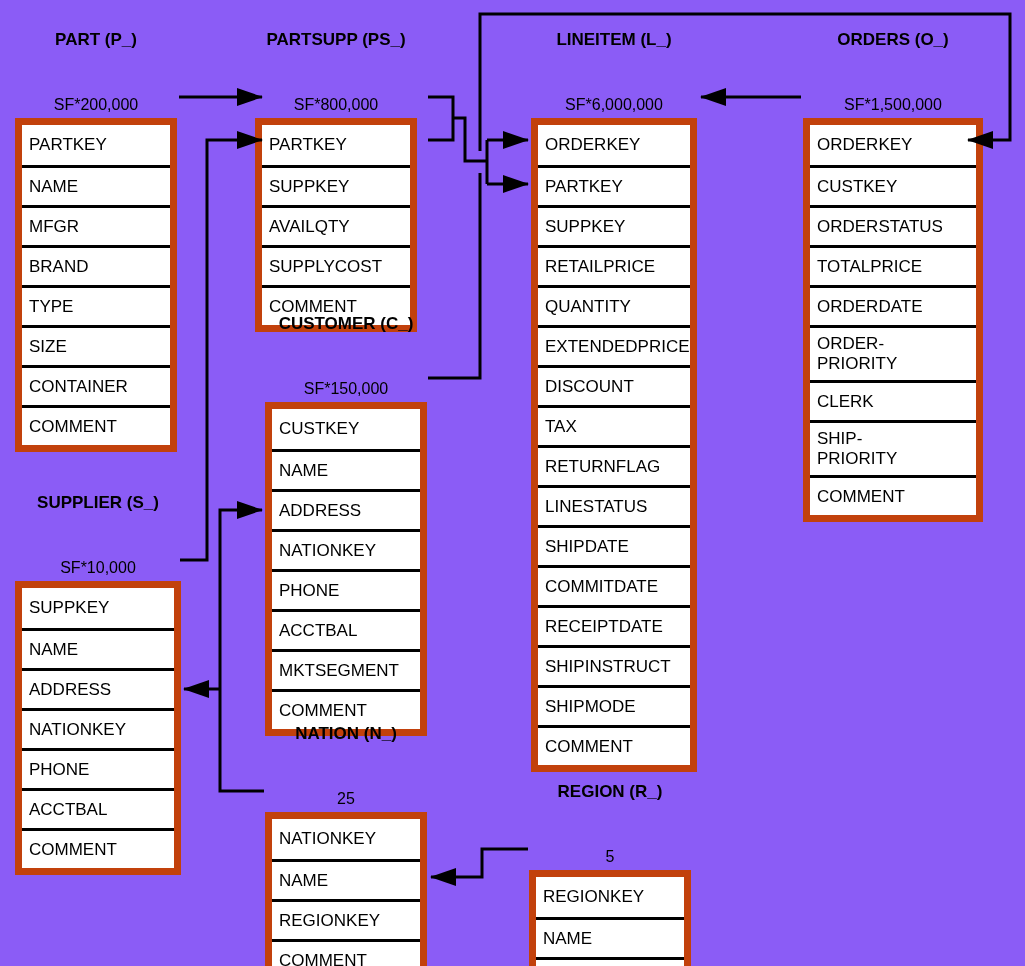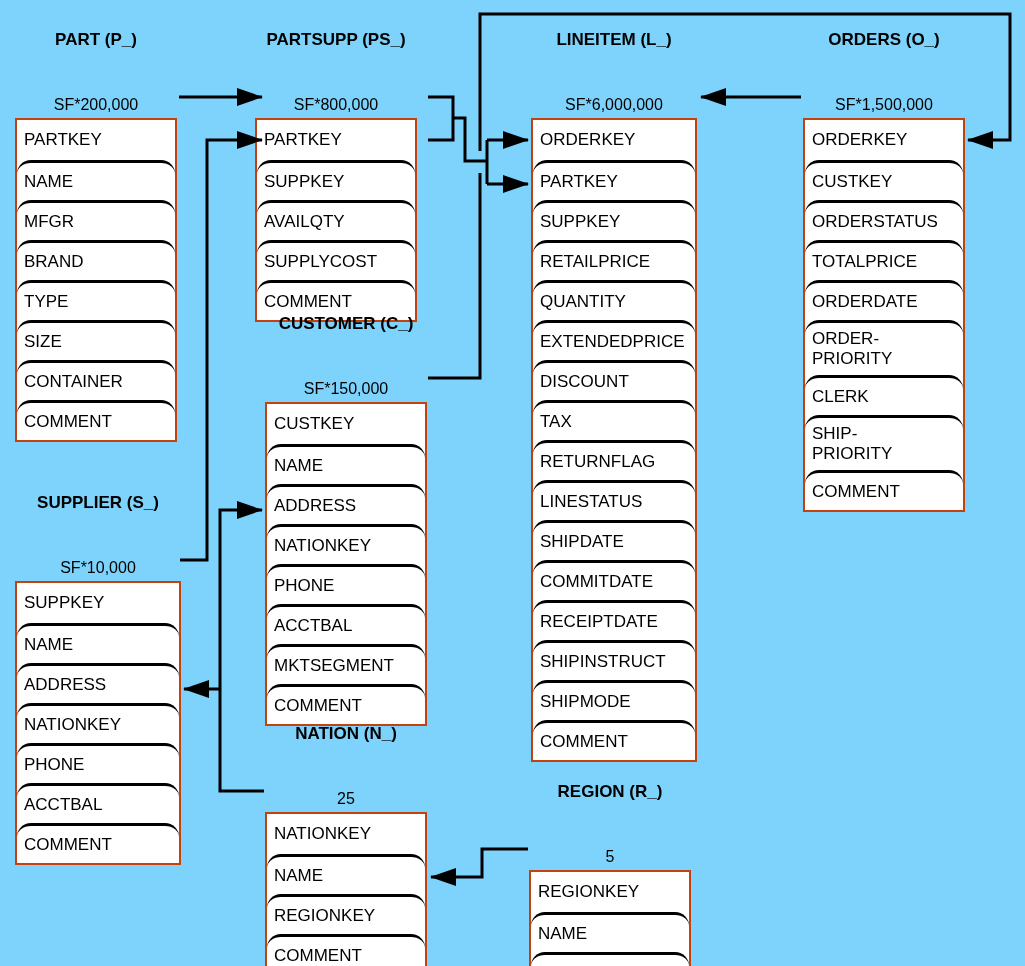--- a/index.html
+++ b/index.html
@@ -1,30 +1,30 @@
 <!DOCTYPE html>
 <html><head>
 <meta charset="utf-8">
 <style>
   html,body{margin:0;padding:0;background:#fff;}
   .canvas{
-    position:relative;width:1025px;height:966px;background:#7dd3fc;
+    position:relative;width:1025px;height:966px;background:#8b5cf6;
     font-family:"Liberation Sans",sans-serif;color:#000;overflow:hidden;
   }
   .table{position:absolute;box-sizing:border-box;}
   .tbl-title{font-weight:bold;font-size:17px;line-height:22px;text-align:center;white-space:nowrap;}
   .tbl-count{font-size:16px;line-height:20px;text-align:center;margin-top:44px;}
-  .tbl-box{border:2px solid #c2410c;background:#fff;margin-top:3px;}
+  .tbl-box{border:7px solid #c2410c;background:#fff;margin-top:3px;}
   .tbl-box.clipped{border-bottom:none;}
   .row{
     min-height:40px;display:flex;align-items:center;
     padding-left:7px;padding-right:2px;font-size:17px;line-height:1.15;
     white-space:pre-line;box-sizing:border-box;
   }
-  .row + .row{border-top:3px solid #000;border-radius:14px;}
+  .row + .row{border-top:3px solid #000;}
   .row.tall{min-height:55px;}
   svg.rels{position:absolute;left:0;top:0;pointer-events:none;}
   svg.rels path{stroke:#000;stroke-width:3;fill:none;}
 </style>
 </head>
 <body>
 
 <div class="canvas">
 
   <div class="table" style="left:15px;top:29px;width:162px">
@@ -70,21 +70,21 @@
       <div class="row">LINESTATUS</div>
       <div class="row">SHIPDATE</div>
       <div class="row">COMMITDATE</div>
       <div class="row">RECEIPTDATE</div>
       <div class="row">SHIPINSTRUCT</div>
       <div class="row">SHIPMODE</div>
       <div class="row">COMMENT</div>
     </div>
   </div>
 
-  <div class="table" style="left:803px;top:29px;width:162px">
+  <div class="table" style="left:803px;top:29px;width:180px">
     <div class="tbl-title">ORDERS (O_)</div>
     <div class="tbl-count">SF*1,500,000</div>
     <div class="tbl-box">
       <div class="row">ORDERKEY</div>
       <div class="row">CUSTKEY</div>
       <div class="row">ORDERSTATUS</div>
       <div class="row">TOTALPRICE</div>
       <div class="row">ORDERDATE</div>
       <div class="row tall">ORDER-
 PRIORITY</div>

